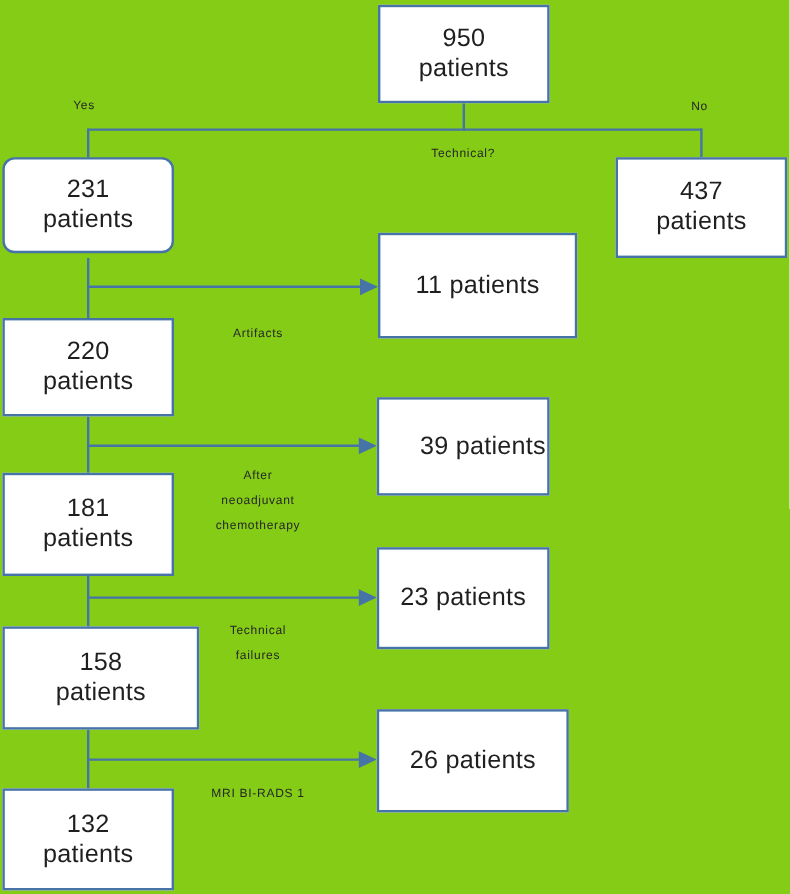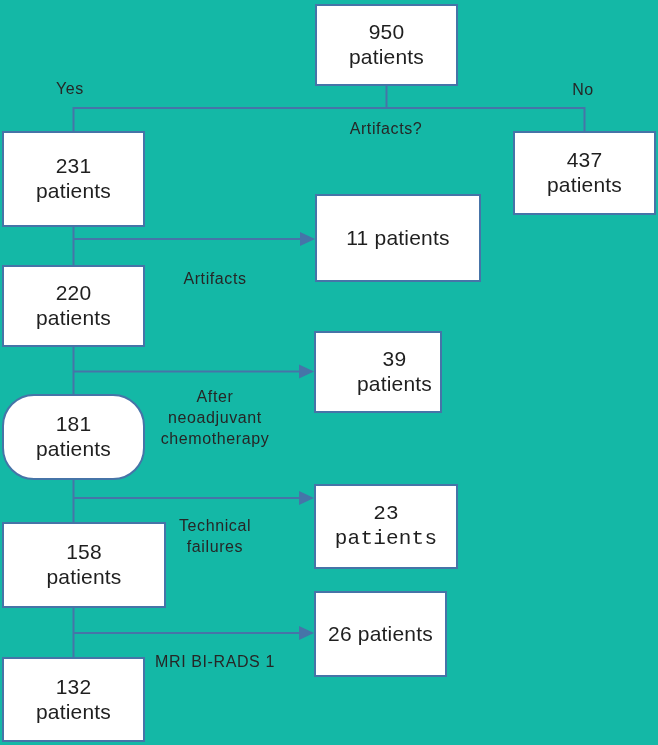--- a/index.html
+++ b/index.html
@@ -5,21 +5,21 @@
   html, body {
     margin: 0;
     padding: 0;
     background: #ffffff;
     font-family: "Liberation Sans", sans-serif;
   }
   .canvas {
     position: relative;
     width: 658px;
     height: 745px;
-    background: #14b8a6;
+    background: #84cc16;
     overflow: hidden;
   }
   .connector-layer {
     position: absolute;
     left: 0;
     top: 0;
     width: 658px;
     height: 745px;
     pointer-events: none;
   }
@@ -34,39 +34,39 @@
     text-align: center;
     color: #1f1f1f;
     font-size: 21px;
     line-height: 1.18;
     letter-spacing: 0.2px;
     white-space: pre-line;
   }
   .flow-label {
     position: absolute;
     color: #262626;
-    font-size: 16px;
+    font-size: 10px;
     line-height: 21px;
     letter-spacing: 0.6px;
     text-align: center;
     white-space: pre-line;
   }
   
   .box-total  { left: 315px; top: 4px;   width: 143px; height: 82px; }
-  .box-yes    { left: 2px;   top: 131px; width: 143px; height: 96px; }
+  .box-yes    { left: 2px;   top: 131px; width: 143px; height: 80px; border-radius: 10px; }
   .box-no     { left: 513px; top: 131px; width: 143px; height: 84px; }
   .box-220    { left: 2px;   top: 265px; width: 143px; height: 82px; }
-  .box-181    { left: 2px;   top: 394px; width: 143px; height: 86px; border-radius: 32px; }
+  .box-181    { left: 2px;   top: 394px; width: 143px; height: 86px; }
   .box-158    { left: 2px;   top: 522px; width: 164px; height: 86px; }
   .box-132    { left: 2px;   top: 657px; width: 143px; height: 85px; }
   
   .box-ex0    { left: 315px; top: 194px; width: 166px; height: 88px; }
-  .box-ex1    { left: 314px; top: 331px; width: 128px; height: 82px; padding-left: 33px; }
-  .box-ex2    { left: 314px; top: 484px; width: 144px; height: 85px; font-family: Liberation Mono, monospace; }
-  .box-ex3    { left: 314px; top: 591px; width: 133px; height: 86px; }
+  .box-ex1    { left: 314px; top: 331px; width: 144px; height: 82px; padding-left: 33px; }
+  .box-ex2    { left: 314px; top: 456px; width: 144px; height: 85px; }
+  .box-ex3    { left: 314px; top: 591px; width: 160px; height: 86px; }
   
   .lbl-yes        { left: 50px;  top: 78px;  width: 40px;  }
   .lbl-no         { left: 563px; top: 79px;  width: 40px;  }
   .lbl-histology  { left: 316px; top: 118px; width: 140px; }
   .lbl-ex0        { left: 145px; top: 268px; width: 140px; }
   .lbl-ex1        { left: 140px; top: 386px; width: 150px; }
   .lbl-ex2        { left: 145px; top: 515px; width: 140px; }
   .lbl-ex3        { left: 125px; top: 651px; width: 180px; }
 </style>
 </head>
@@ -99,21 +99,21 @@
       <polygon points="299,491 314,498 299,505"></polygon>
       <polygon points="299,626 314,633 299,640"></polygon>
     </g>
   </svg>
 
   <div class="node box-total">950
 patients</div>
 
   <div class="flow-label lbl-yes">Yes</div>
   <div class="flow-label lbl-no">No</div>
-  <div class="flow-label lbl-histology">Artifacts?</div>
+  <div class="flow-label lbl-histology">Technical?</div>
 
   <div class="node box-yes">231
 patients</div>
   <div class="node box-no">437
 patients</div>
 
   <div class="node box-220">220
 patients</div>
   <div class="node box-181">181
 patients</div>

